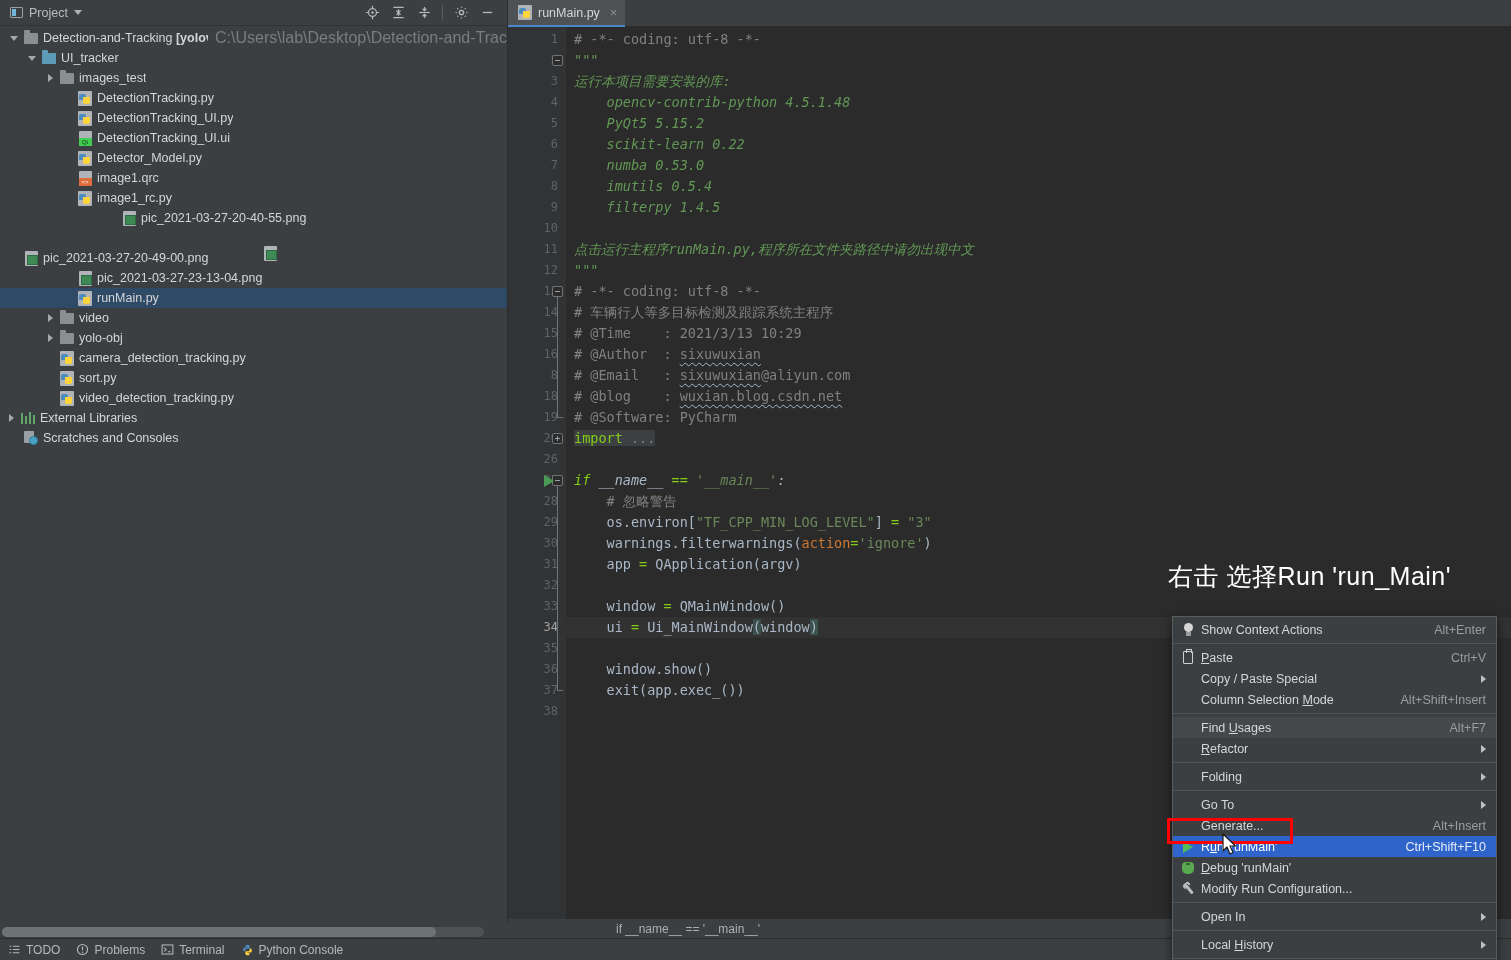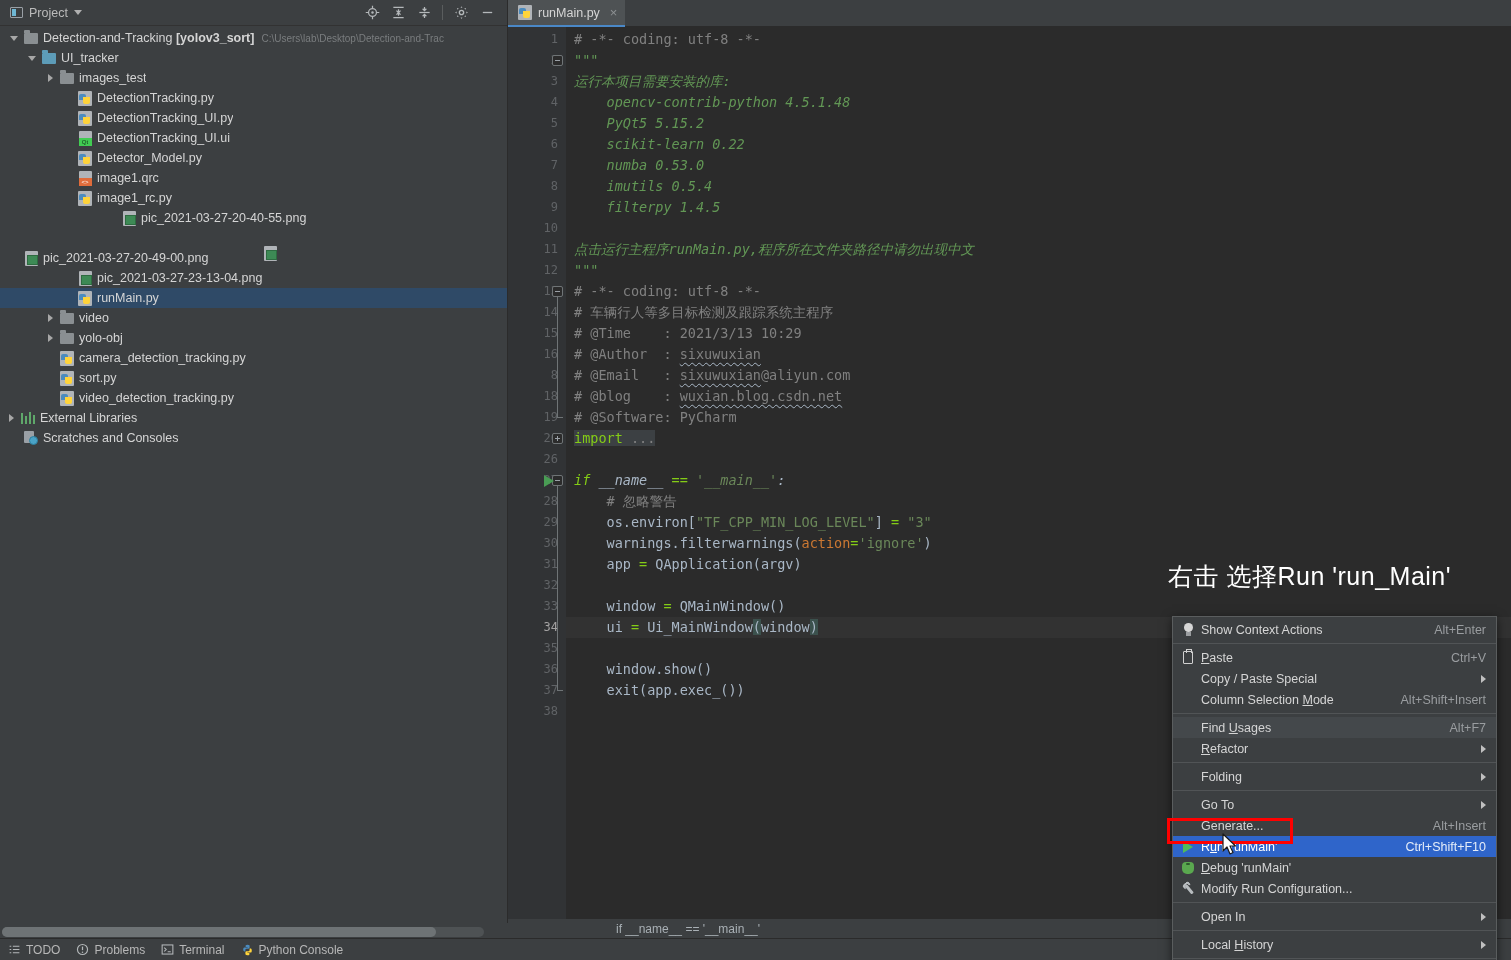--- a/index.html
+++ b/index.html
@@ -51,21 +51,21 @@
     display: flex; align-items: center; height: 20px; padding-left: 6px;
     white-space: nowrap; font-size: 12.5px; color: #d5d5d5; cursor: default;
   }
   .tree-row.selected { background: #2f4a67; }
   .tw { width: 16px; flex: 0 0 16px; display: flex; align-items: center; justify-content: center; cursor: pointer; }
   .arrow-r { width:0;height:0;border-top:4px solid transparent;border-bottom:4px solid transparent;border-left:5px solid #a7a7a7; }
   .arrow-d { width:0;height:0;border-left:4px solid transparent;border-right:4px solid transparent;border-top:5px solid #a7a7a7; }
   .ic { width: 18px; flex: 0 0 18px; display:flex; align-items:center; justify-content:center; margin-right:3px; }
   .lbl { overflow: hidden; text-overflow: clip; }
   .lbl b { font-weight: bold; }
-  .path-dim { color: #7a7d7f; font-size: 10px; margin-left: 7px; }
+  .path-dim { color: #7a7d7f; font-size: 16px; margin-left: 7px; }
 
   
   .folder { width:14px;height:11px;border-radius:1px;position:relative; background:#8a8f92; }
   .folder::before{content:'';position:absolute;top:-2.5px;left:0;width:6px;height:3px;background:#8a8f92;border-radius:1px 1px 0 0;}
   .folder.blue { background:#5d9cb8; }
   .folder.blue::before{ background:#5d9cb8; }
   
   .pyicon { width:14px;height:15px;position:relative; }
   .pyicon .sheet{position:absolute;inset:0;background:#b0b4b8;border-radius:1px;}
   .pyicon .b1{position:absolute;left:1px;top:3px;width:7px;height:6px;background:#4b8bbe;border-radius:2px 2px 0 0;}

